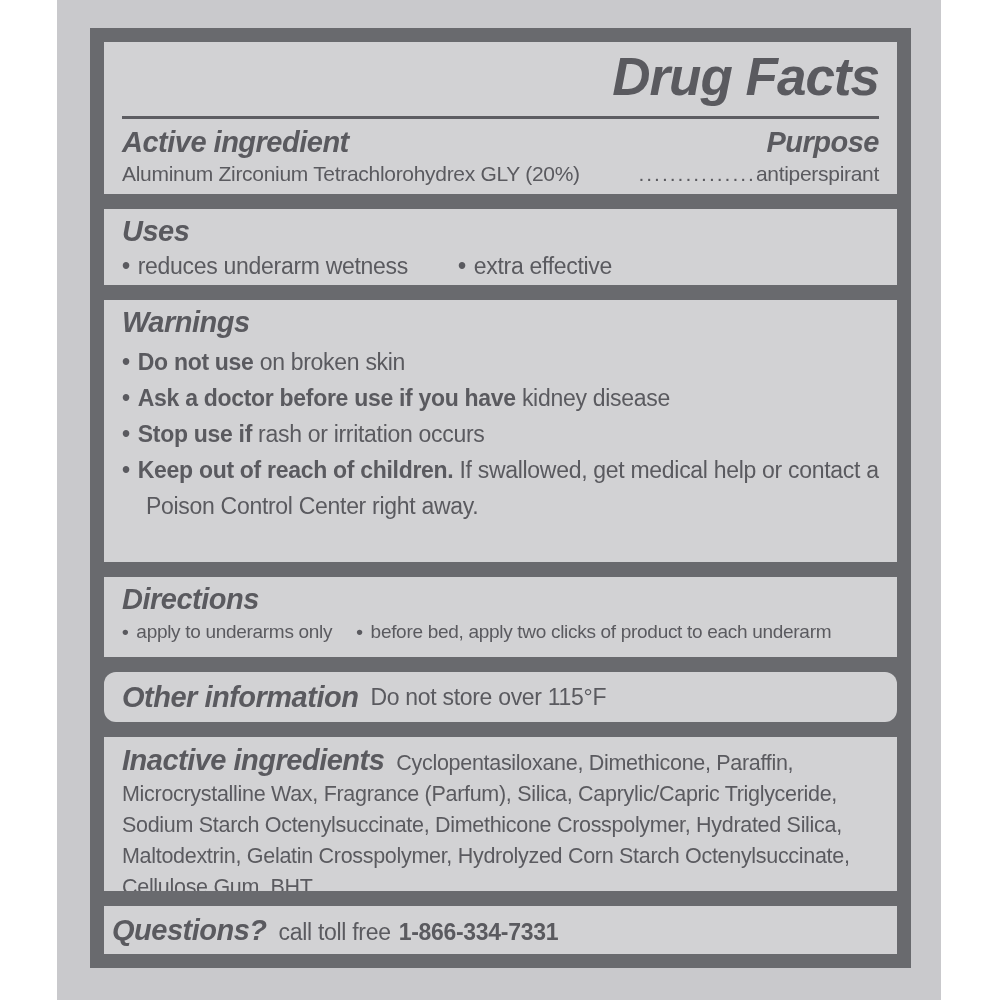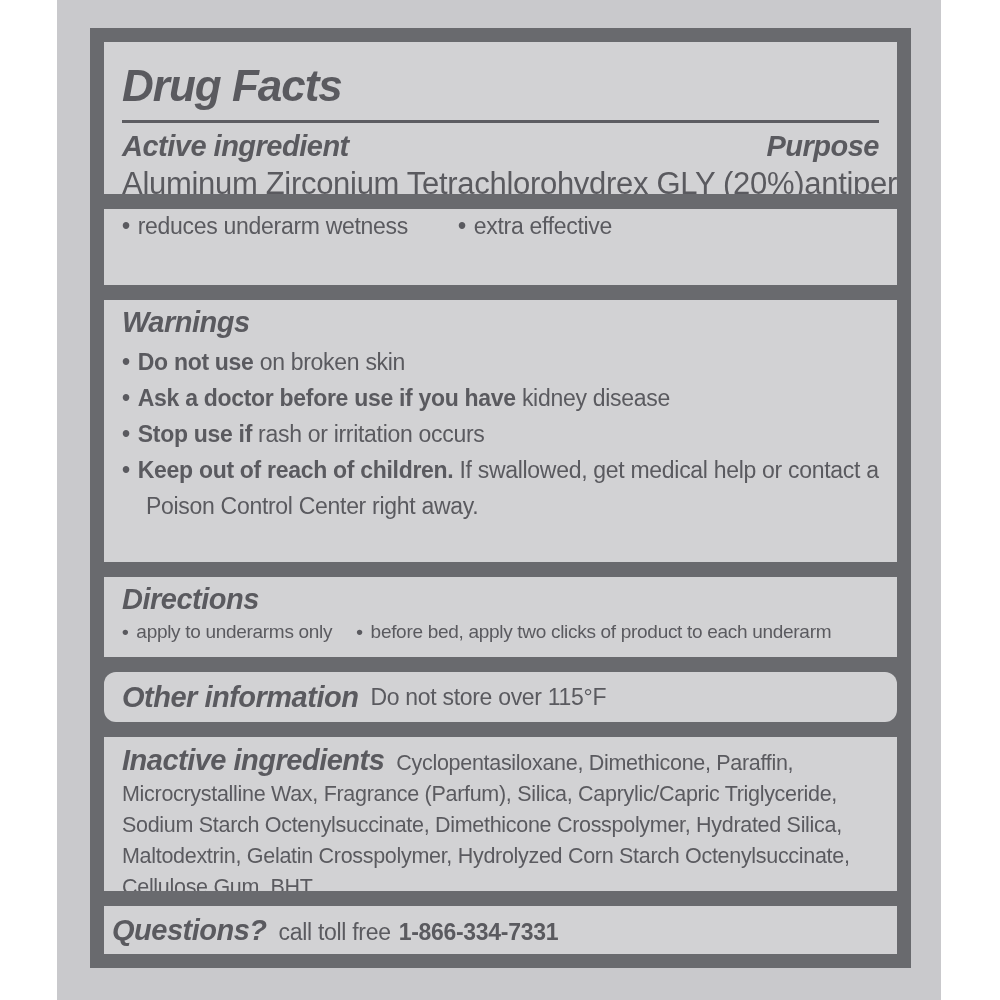--- a/index.html
+++ b/index.html
@@ -31,31 +31,31 @@
     overflow:hidden;
   }
   .s1{height:152px;}
   .s2{height:76px;}
   .s3{height:262px;}
   .s4{height:80px;}
   .s5{height:50px;display:flex;align-items:center;border-radius:12px;}
   .s6{height:154px;}
   .s7{height:48px;display:flex;align-items:center;padding-left:8px;}
   .title{
-    font-size:44px;font-weight:700;font-style:italic;
-    letter-spacing:-1px;margin:15px 0 0 0;
+    font-size:53px;font-weight:700;font-style:italic;
+    letter-spacing:-1px;margin:0 0 0 0;text-align:right;
   }
   .rule{height:3px;background:#5d5d62;margin:9px 0 7px 0;}
   .heads{
     display:flex;justify-content:space-between;
     font-size:29px;font-weight:700;font-style:italic;letter-spacing:-0.5px;
   }
   .ing{
     display:flex;align-items:center;
-    font-size:31px;letter-spacing:-0.3px;margin-top:3px;white-space:nowrap;text-decoration:underline;
+    font-size:21px;letter-spacing:-0.3px;margin-top:3px;white-space:nowrap;
   }
   .dots{flex:1;overflow:hidden;letter-spacing:2px;text-align:right;}
   .h2{
     font-size:29px;font-weight:700;font-style:italic;
     letter-spacing:-0.5px;margin:2px 0 5px 0;
   }
   .bullet-row{display:flex;gap:50px;font-size:23px;letter-spacing:-0.3px;}
   .bullet-row.small{font-size:19px;gap:24px;}
   .b{font-weight:700;}
   .dot{margin-right:8px;font-weight:700;}
@@ -85,20 +85,21 @@
         <span>Purpose</span>
       </div>
       <div class="ing">
         <span>Aluminum Zirconium Tetrachlorohydrex GLY (20%)</span>
         <span class="dots">...............</span>
         <span>antiperspirant</span>
       </div>
     </section>
 
     <section class="sec s2">
+      <h2 class="h2">Uses</h2>
       <div class="bullet-row">
         <span><span class="dot">•</span><span>reduces underarm wetness</span></span>
         <span><span class="dot">•</span><span>extra effective</span></span>
       </div>
     </section>
 
     <section class="sec s3">
       <h2 class="h2">Warnings</h2>
       <ul class="wlist">
         <li><span class="dot">•</span><span class="b">Do not use</span><span> on broken skin</span></li>

